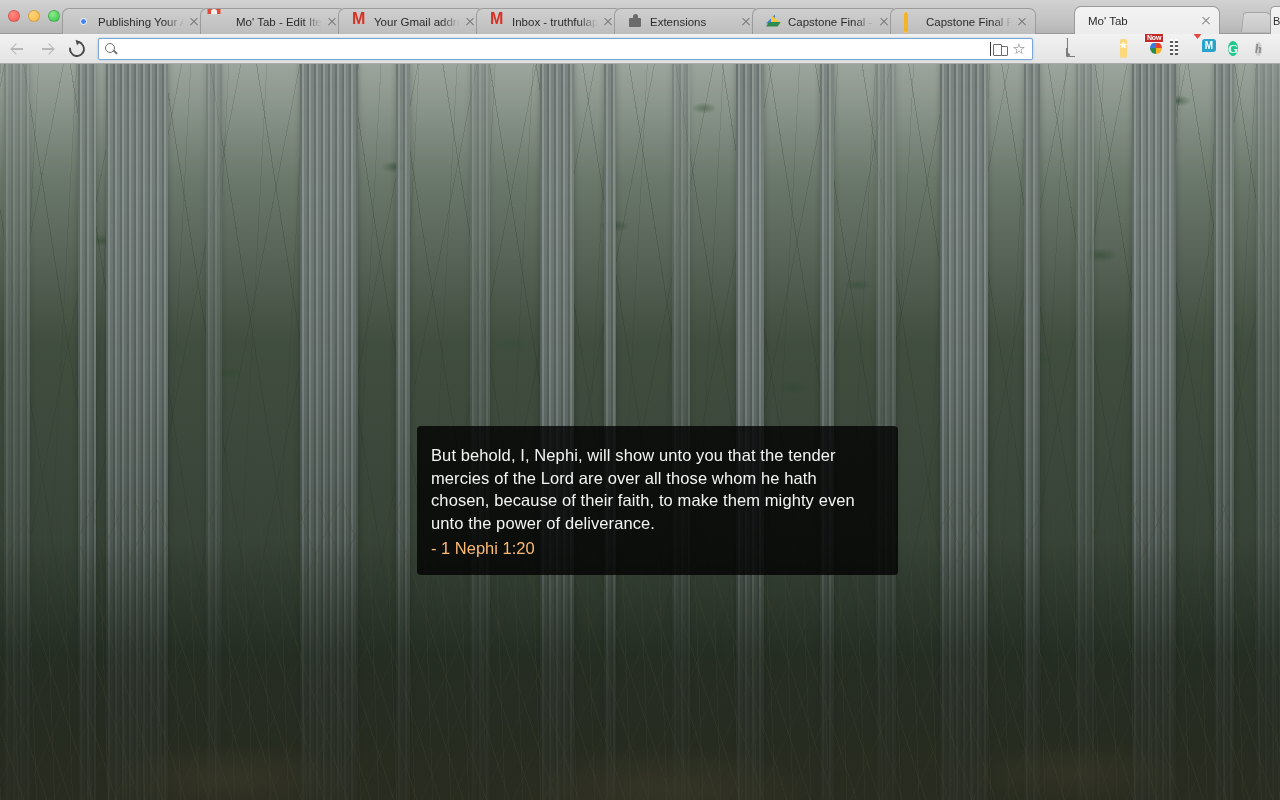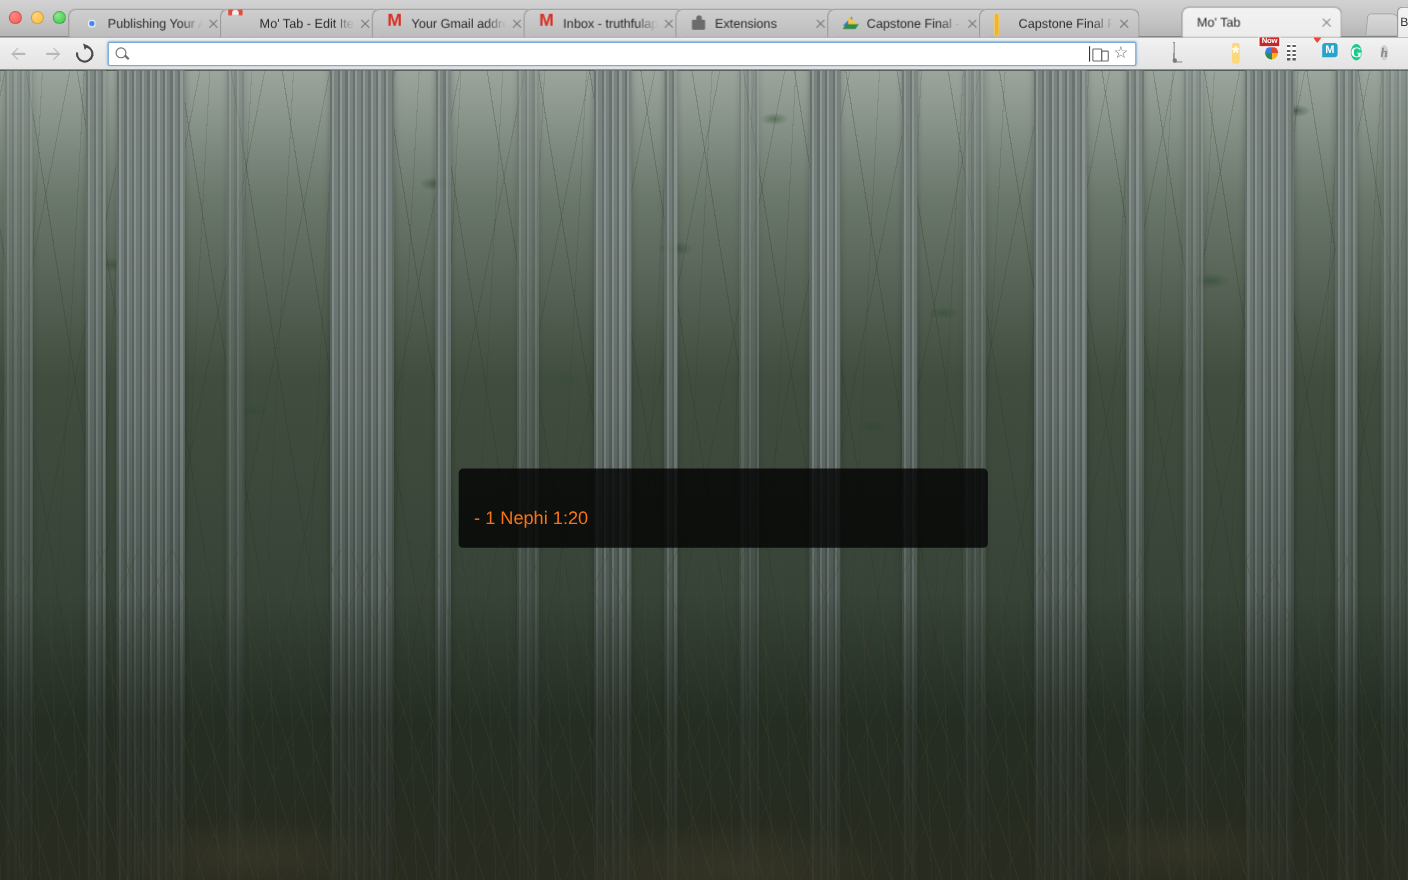--- a/index.html
+++ b/index.html
@@ -581,24 +581,24 @@
     border-radius: 4px;
     color: #fff;
   }
   .quote-text {
     font-size: 16.5px;
     line-height: 22.6px;
     color: #f4f4f4;
     letter-spacing: .1px;
   }
   .quote-attr {
-    margin-top: 16px;
+    margin-top: 3px;
     font-size: 16.5px;
     line-height: 22px;
-    color: #f97316;
+    color: #fdba74;
   }
 </style>
 </head>
 <body>
 
 <div id="app">
 
   <div class="tabstrip">
 
     <div class="traffic-lights">
@@ -732,17 +732,18 @@
       <div class="trunk far" style="left:1076px;width:18px;"></div>
       <div class="trunk" style="left:1132px;width:44px;"></div>
       <div class="trunk thin" style="left:1214px;width:20px;"></div>
       <div class="trunk far" style="left:1256px;width:24px;"></div>
     </div>
 
     <div class="understory"></div>
     <div class="twigs"></div>
 
     <div class="quote-card">
+      <div class="quote-text">But behold, I, Nephi, will show unto you that the tender mercies of the Lord are over all those whom he hath chosen, because of their faith, to make them mighty even unto the power of deliverance.</div>
       <div class="quote-attr">- 1 Nephi 1:20</div>
     </div>
 
   </div>
 </div>
 
 </body></html>

